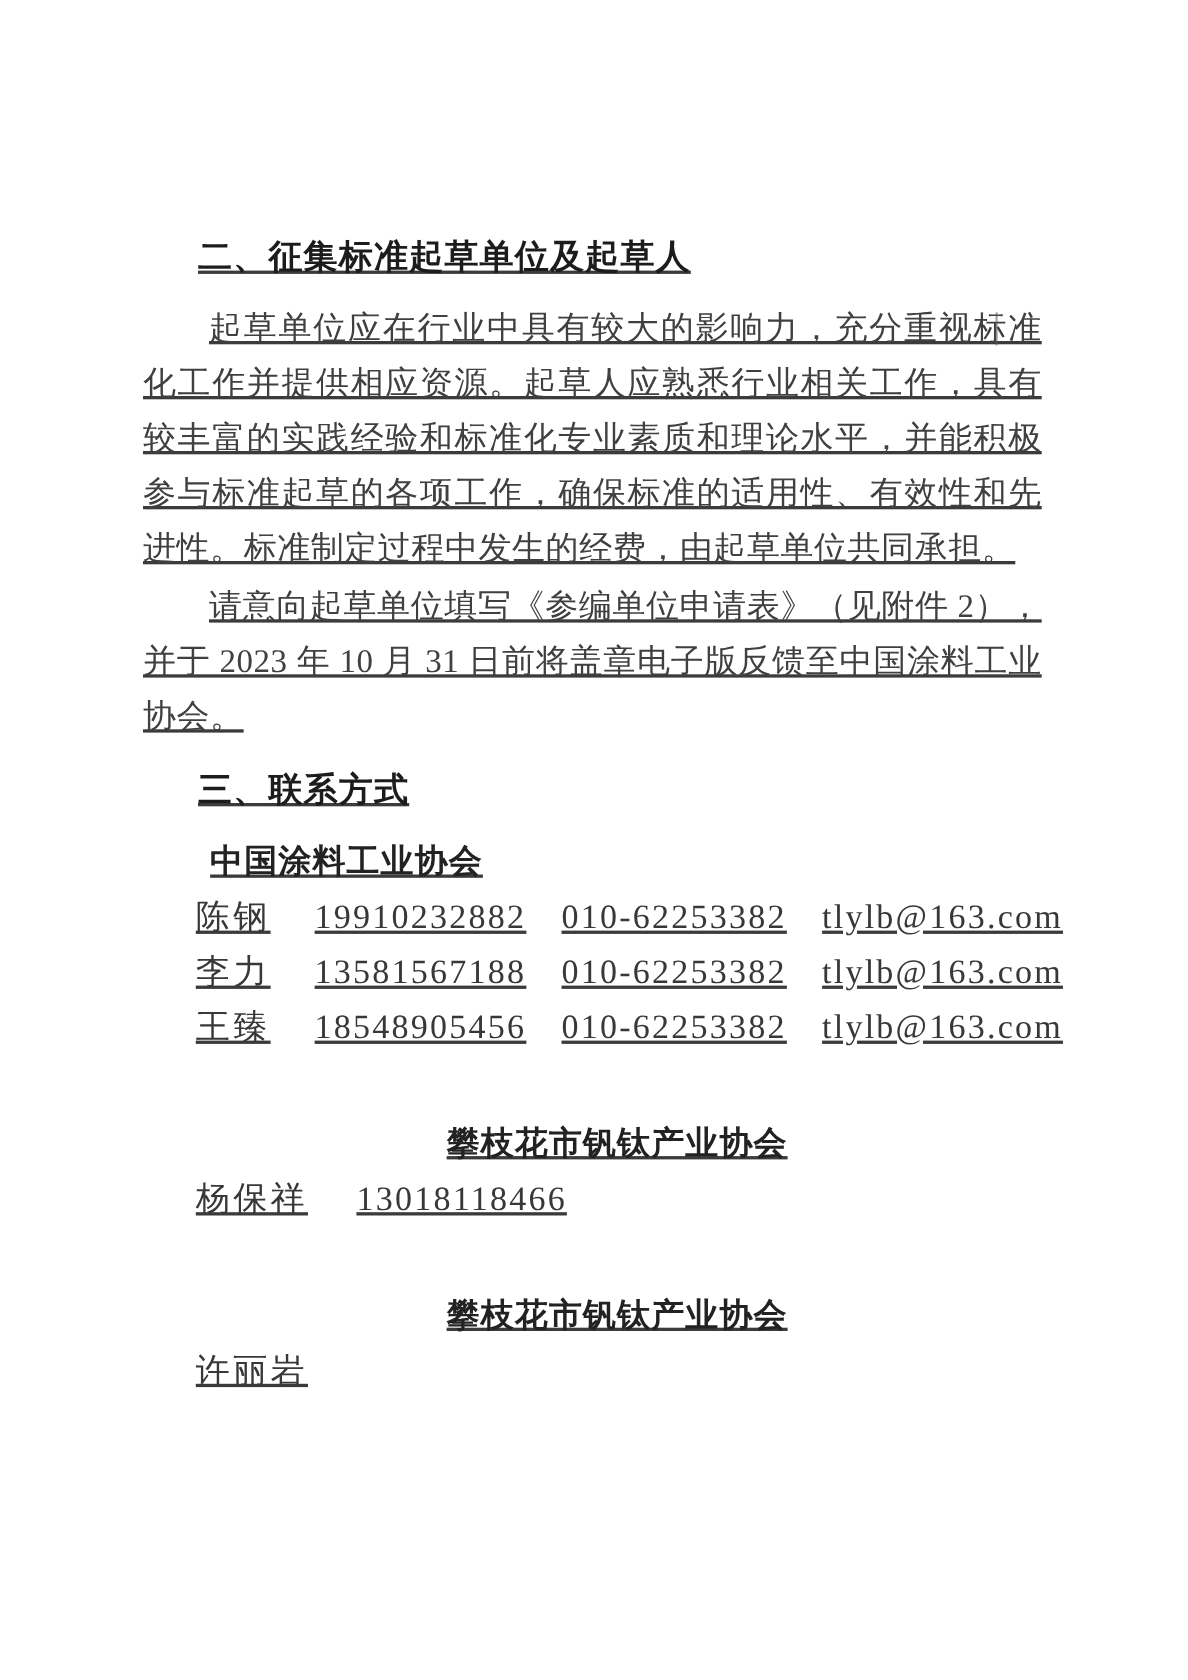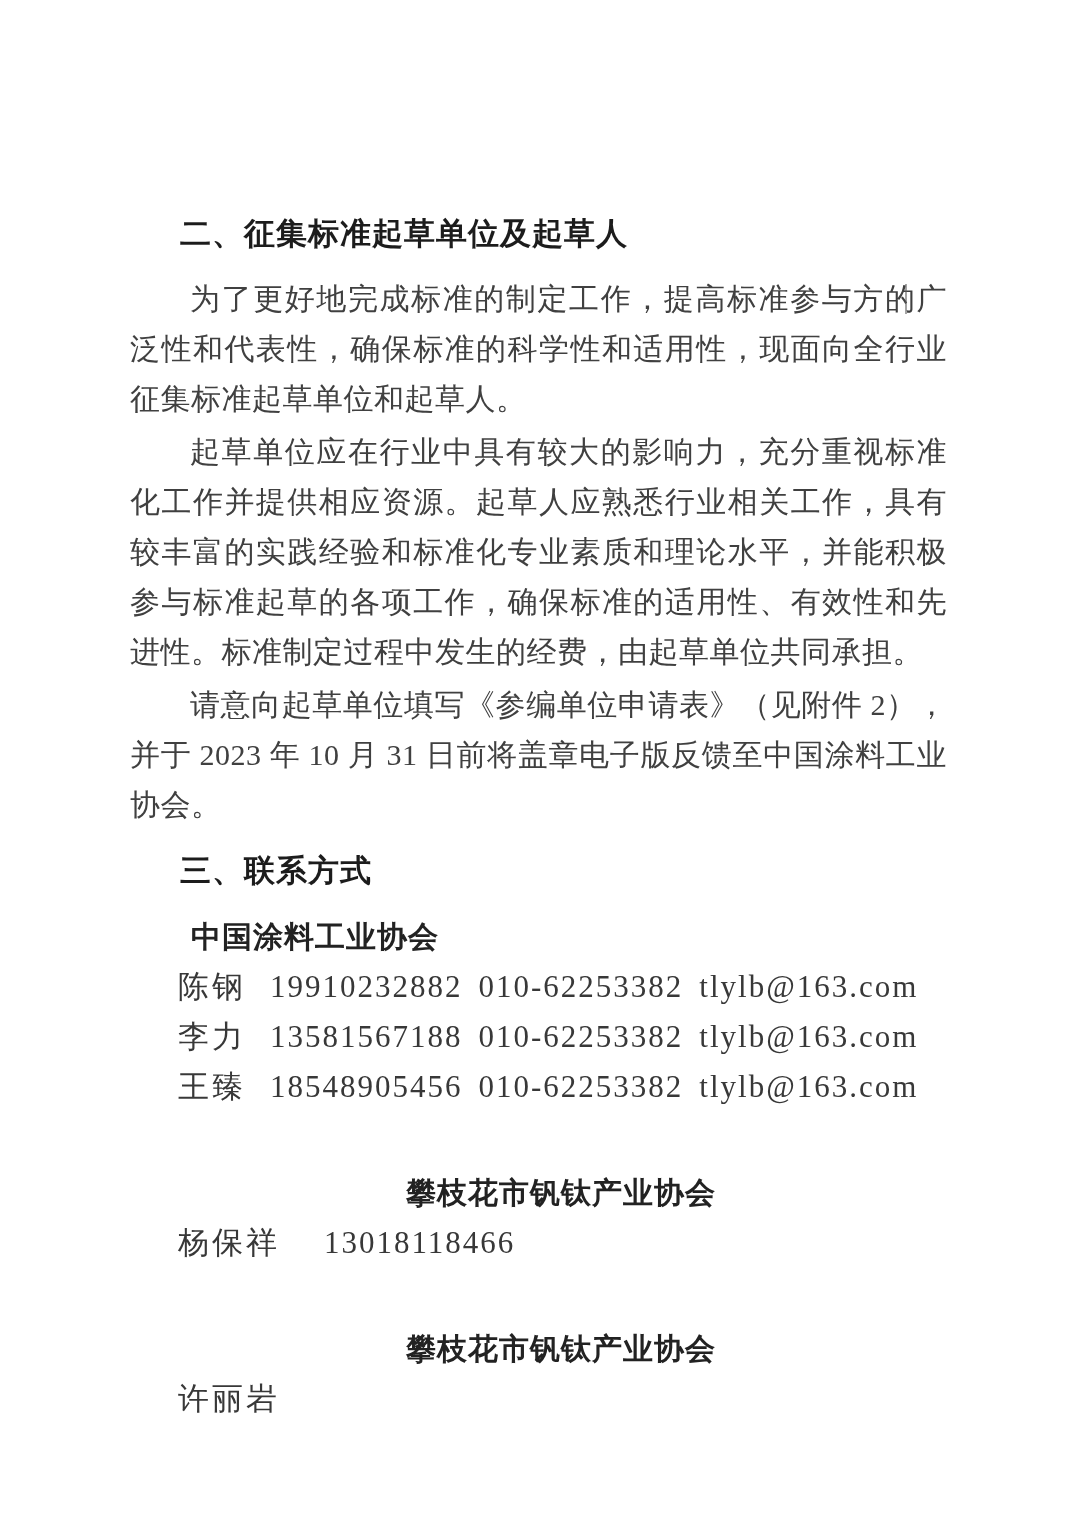--- a/index.html
+++ b/index.html
@@ -20,20 +20,21 @@
     width: 1080px;
     height: 1527px;
     background: #ffffff;
     overflow: hidden;
   }
   .content {
     position: absolute;
     left: 130px;
     right: 133px;
     top: 212px;
+    text-decoration: underline;
   }
   
   .sec-heading {
     font-family: "Liberation Sans", sans-serif;
     font-weight: 700;
     font-size: 31px;
     line-height: 44px;
     color: #1c1c1c;
     margin: 0 0 0 50px;
     letter-spacing: 1px;
@@ -61,21 +62,21 @@
     line-height: 50px;
     color: #222222;
     margin: 0 0 0 45px;
     letter-spacing: 1px;
   }
   .org-block { margin: 16px; }
   .org-block.gap { margin-top: 56px; text-align: center; }
   .contact-row {
     display: flex;
     align-items: baseline;
-    gap: 16px;
+    gap: 32px;
     margin-left: 32px;
     font-size: 31px;
     line-height: 50px;
     color: #383838;
   }
   .contact-row .c-name {
     letter-spacing: 3px;
     min-width: 76px;
   }
   .contact-row .c-num,
@@ -98,21 +99,20 @@
   }
 </style>
 </head>
 <body>
 
 <div class="page">
   <div class="content">
 
     <h2 class="sec-heading">二、征集标准起草单位及起草人</h2>
 
-    <p class="body">为了更好地完成标准的制定工作，提高标准参与方的广泛性和代表性，确保标准的科学性和适用性，现面向全行业征集标准起草单位和起草人。</p>
 
     <p class="body">起草单位应在行业中具有较大的影响力，充分重视标准化工作并提供相应资源。起草人应熟悉行业相关工作，具有较丰富的实践经验和标准化专业素质和理论水平，并能积极参与标准起草的各项工作，确保标准的适用性、有效性和先进性。标准制定过程中发生的经费，由起草单位共同承担。</p>
 
     <p class="body">请意向起草单位填写《参编单位申请表》（见附件 2），并于 2023 年 10 月 31 日前将盖章电子版反馈至中国涂料工业协会。</p>
 
     <h2 class="sec-heading second">三、联系方式</h2>
 
     <div class="org-block">
       <div class="org-name">中国涂料工业协会</div>
 

